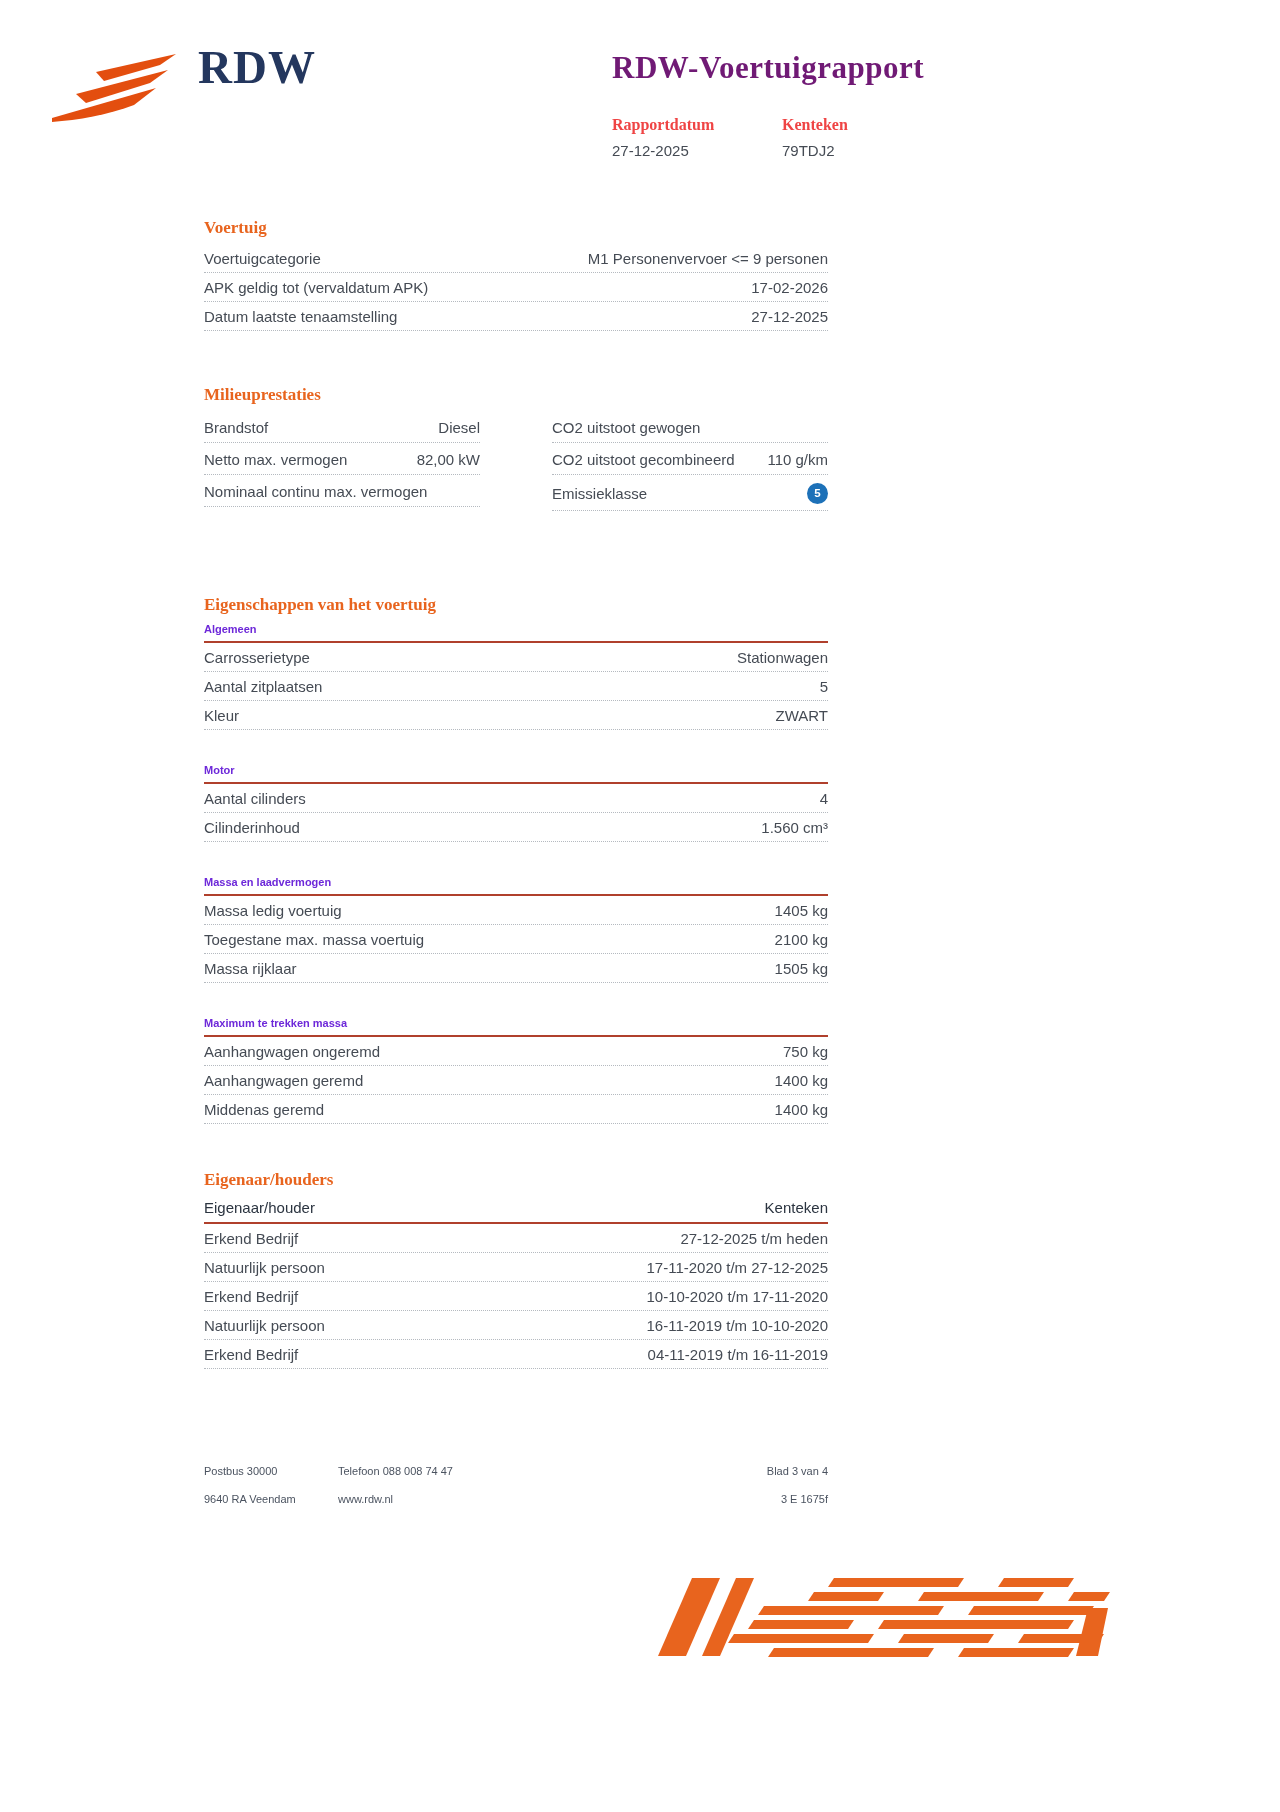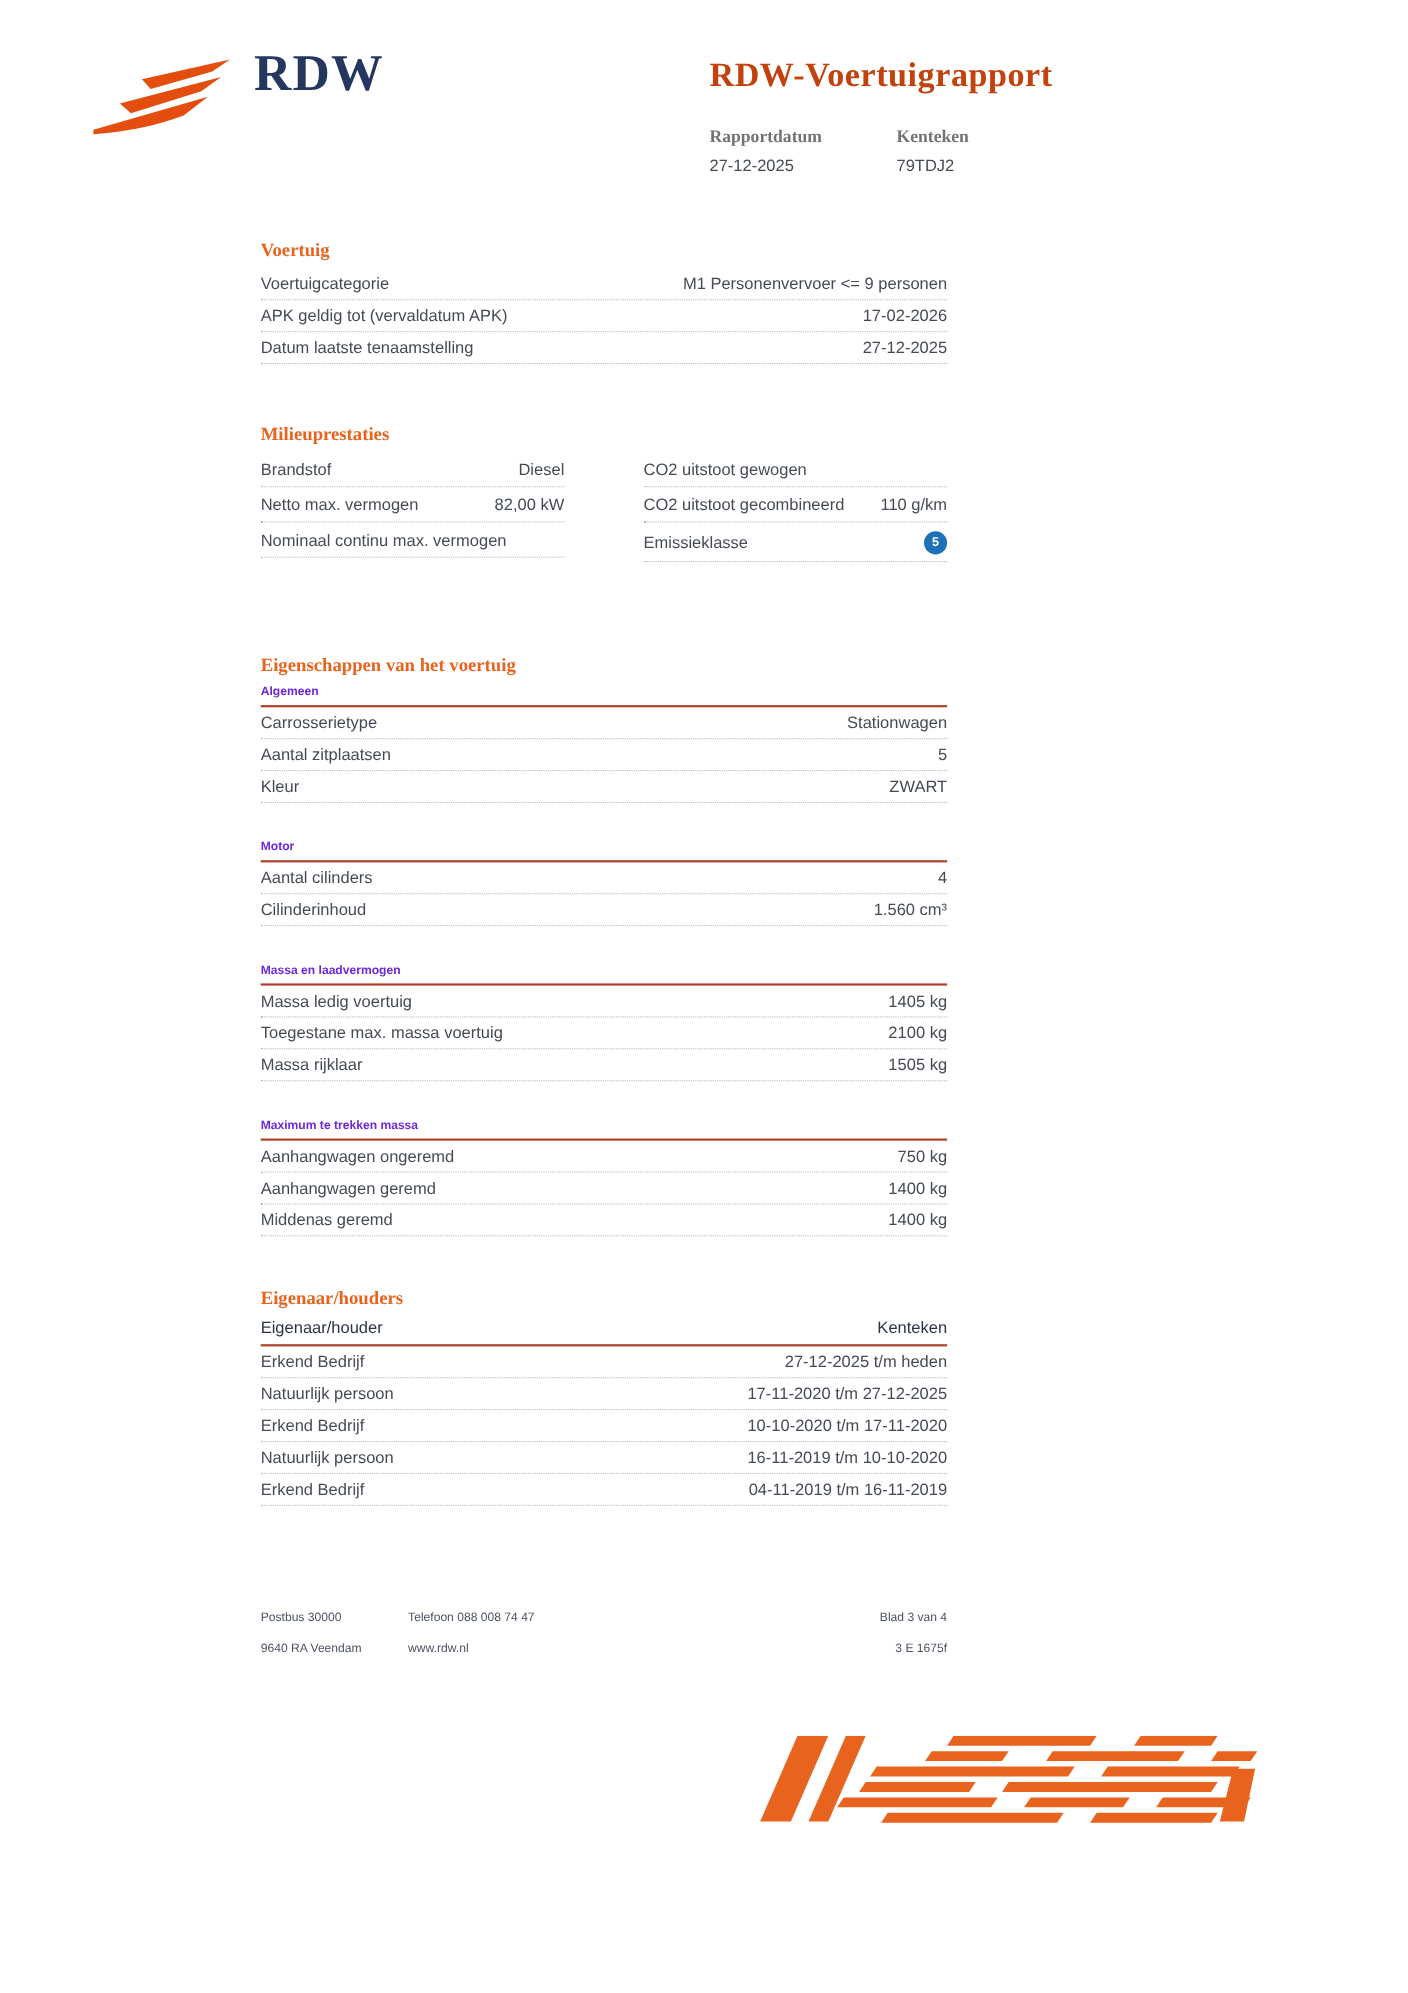--- a/index.html
+++ b/index.html
@@ -4,40 +4,39 @@
 <style>
   html,body{margin:0;padding:0;background:#ffffff;}
   .page{
     position:relative;
     width:1112px;
     height:1812px;
     background:#ffffff;
     overflow:hidden;
     font-family:"Liberation Sans","DejaVu Sans",sans-serif;
     color:#454b54;
-    margin-left:33px;
   }
   
   .logo-swoosh{position:absolute;left:50px;top:52px;width:132px;height:78px;}
   .logo-text{
     position:absolute;left:198px;top:44px;
     font-family:"Liberation Serif","DejaVu Serif",serif;
     font-weight:700;font-size:47px;line-height:1;
     color:#24375e;letter-spacing:1px;
   }
   .doc-title{
     position:absolute;left:612px;top:50px;margin:0;
     font-family:"Liberation Serif","DejaVu Serif",serif;
-    font-weight:700;font-size:31px;color:#c2410c;letter-spacing:.5px;
+    font-weight:700;font-size:31px;color:#701a75;letter-spacing:.5px;
   }
   .meta{position:absolute;left:612px;top:116px;display:flex;}
   .meta-col{width:170px;}
   .meta-label{
     font-family:"Liberation Serif","DejaVu Serif",serif;
-    font-weight:700;font-size:16px;color:#737373;
+    font-weight:700;font-size:16px;color:#ef4444;
   }
   .meta-value{margin-top:8px;font-size:15px;color:#454b54;}
 
   
   .content{position:relative;padding:218px 284px 0 204px;}
   .section-title{
     margin:0 0 6px 0;
     font-family:"Liberation Serif","DejaVu Serif",serif;
     font-weight:700;font-size:17px;color:#E8641E;
   }

